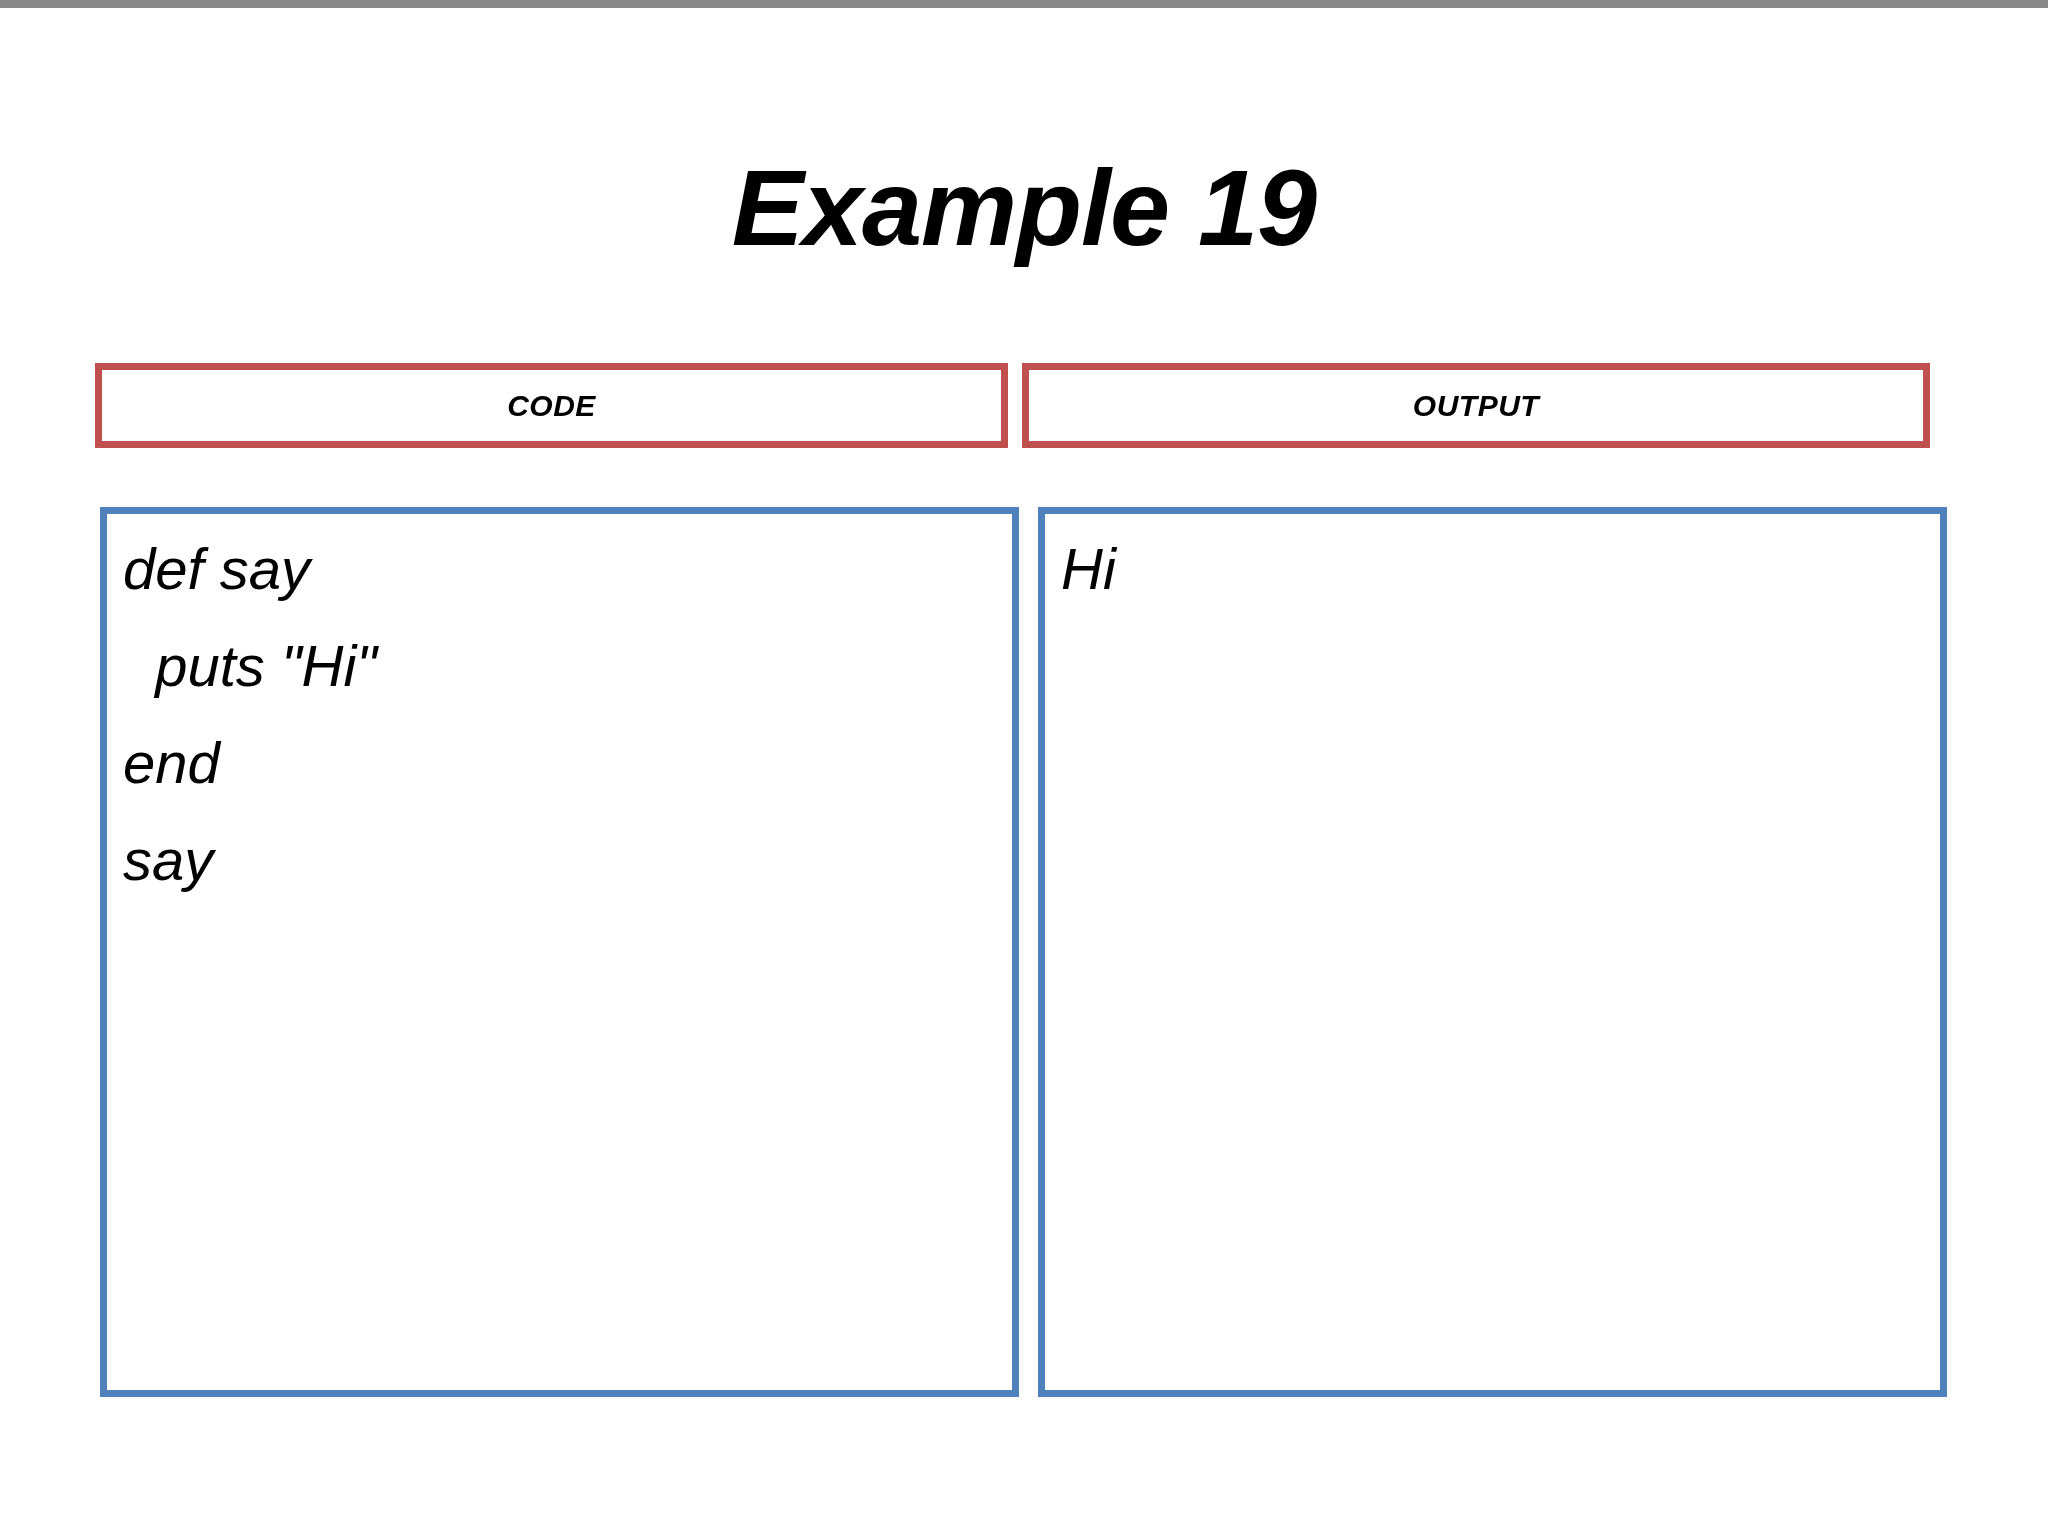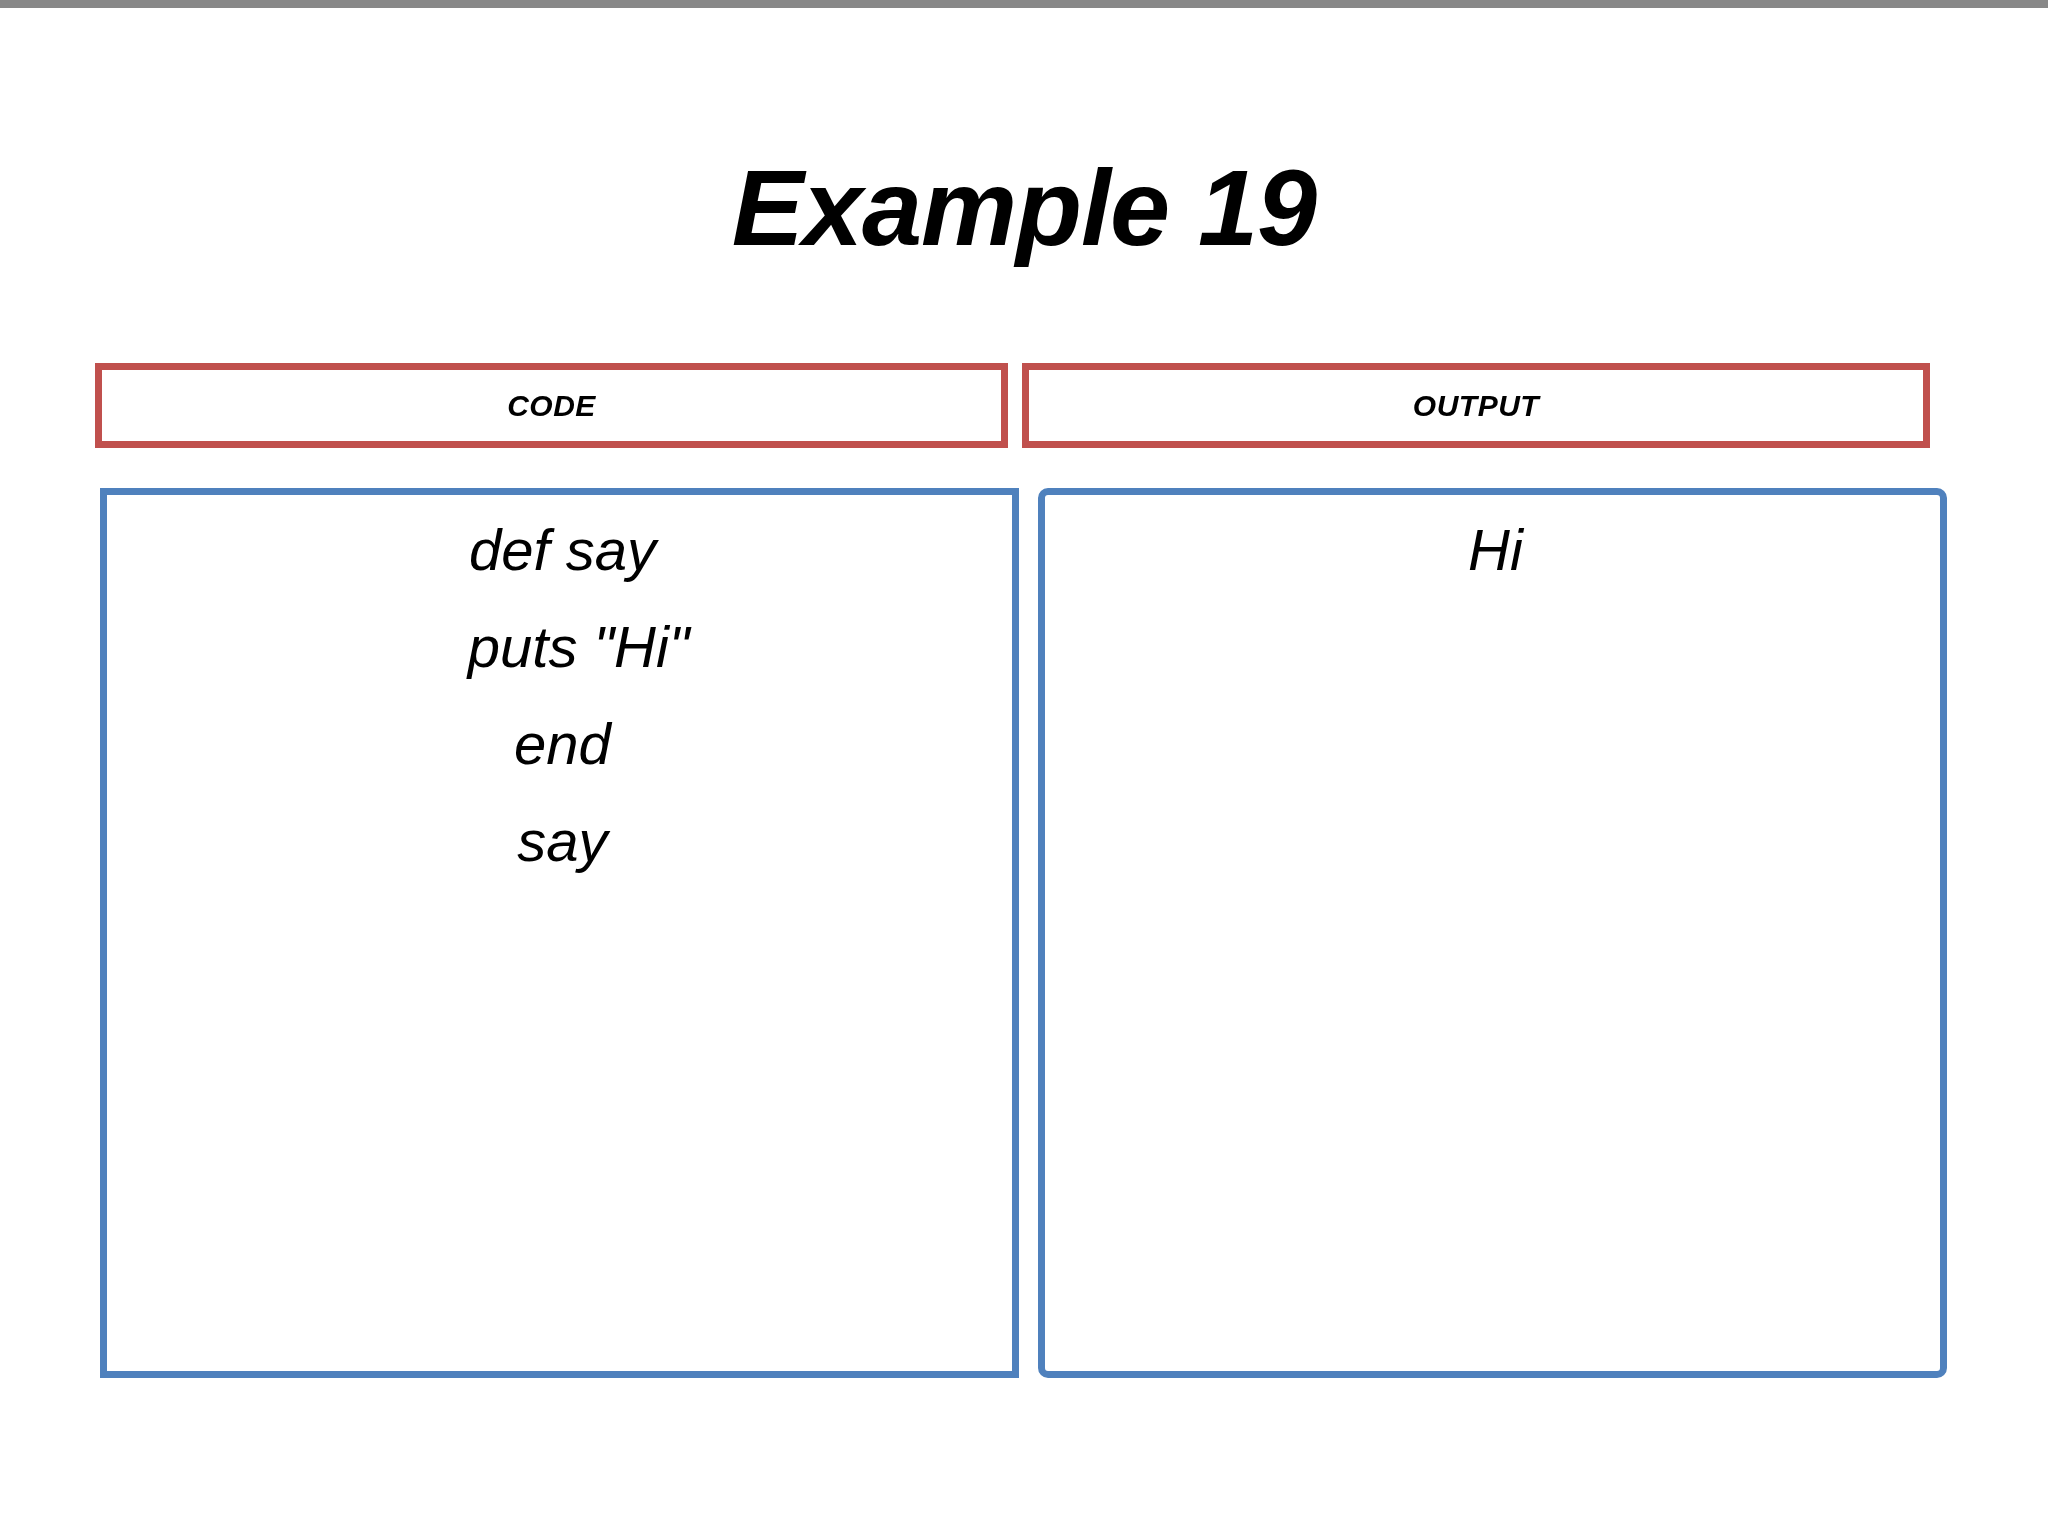--- a/index.html
+++ b/index.html
@@ -47,28 +47,27 @@
   .header-box .header-label {
     font-size: 30px;
     font-weight: 700;
     color: var(--text, #000);
     letter-spacing: 0.5px;
   }
   .header-box.code-header  { left: 95px;  width: 913px; }
   .header-box.output-header{ left: 1022px; width: 908px; }
   .panel-box {
     position: absolute;
-    top: 480px;
+    top: 499px;
     height: 890px;
     border: 7px solid var(--body-border, #4f81bd);
     background: var(--background, #ffffff);
-    text-align: center;
   }
   .panel-box.code-panel   { left: 100px;  width: 919px; }
-  .panel-box.output-panel { left: 1038px; width: 909px; border-radius: 10px; }
+  .panel-box.output-panel { left: 1038px; width: 909px; }
   .panel-text {
     font-family: "Liberation Sans", sans-serif;
     font-size: 58px;
     line-height: 97px;
     color: var(--text, #000);
     white-space: pre;
     padding: 6px 10px 0 16px;
     margin: 0;
   }
 </style>

